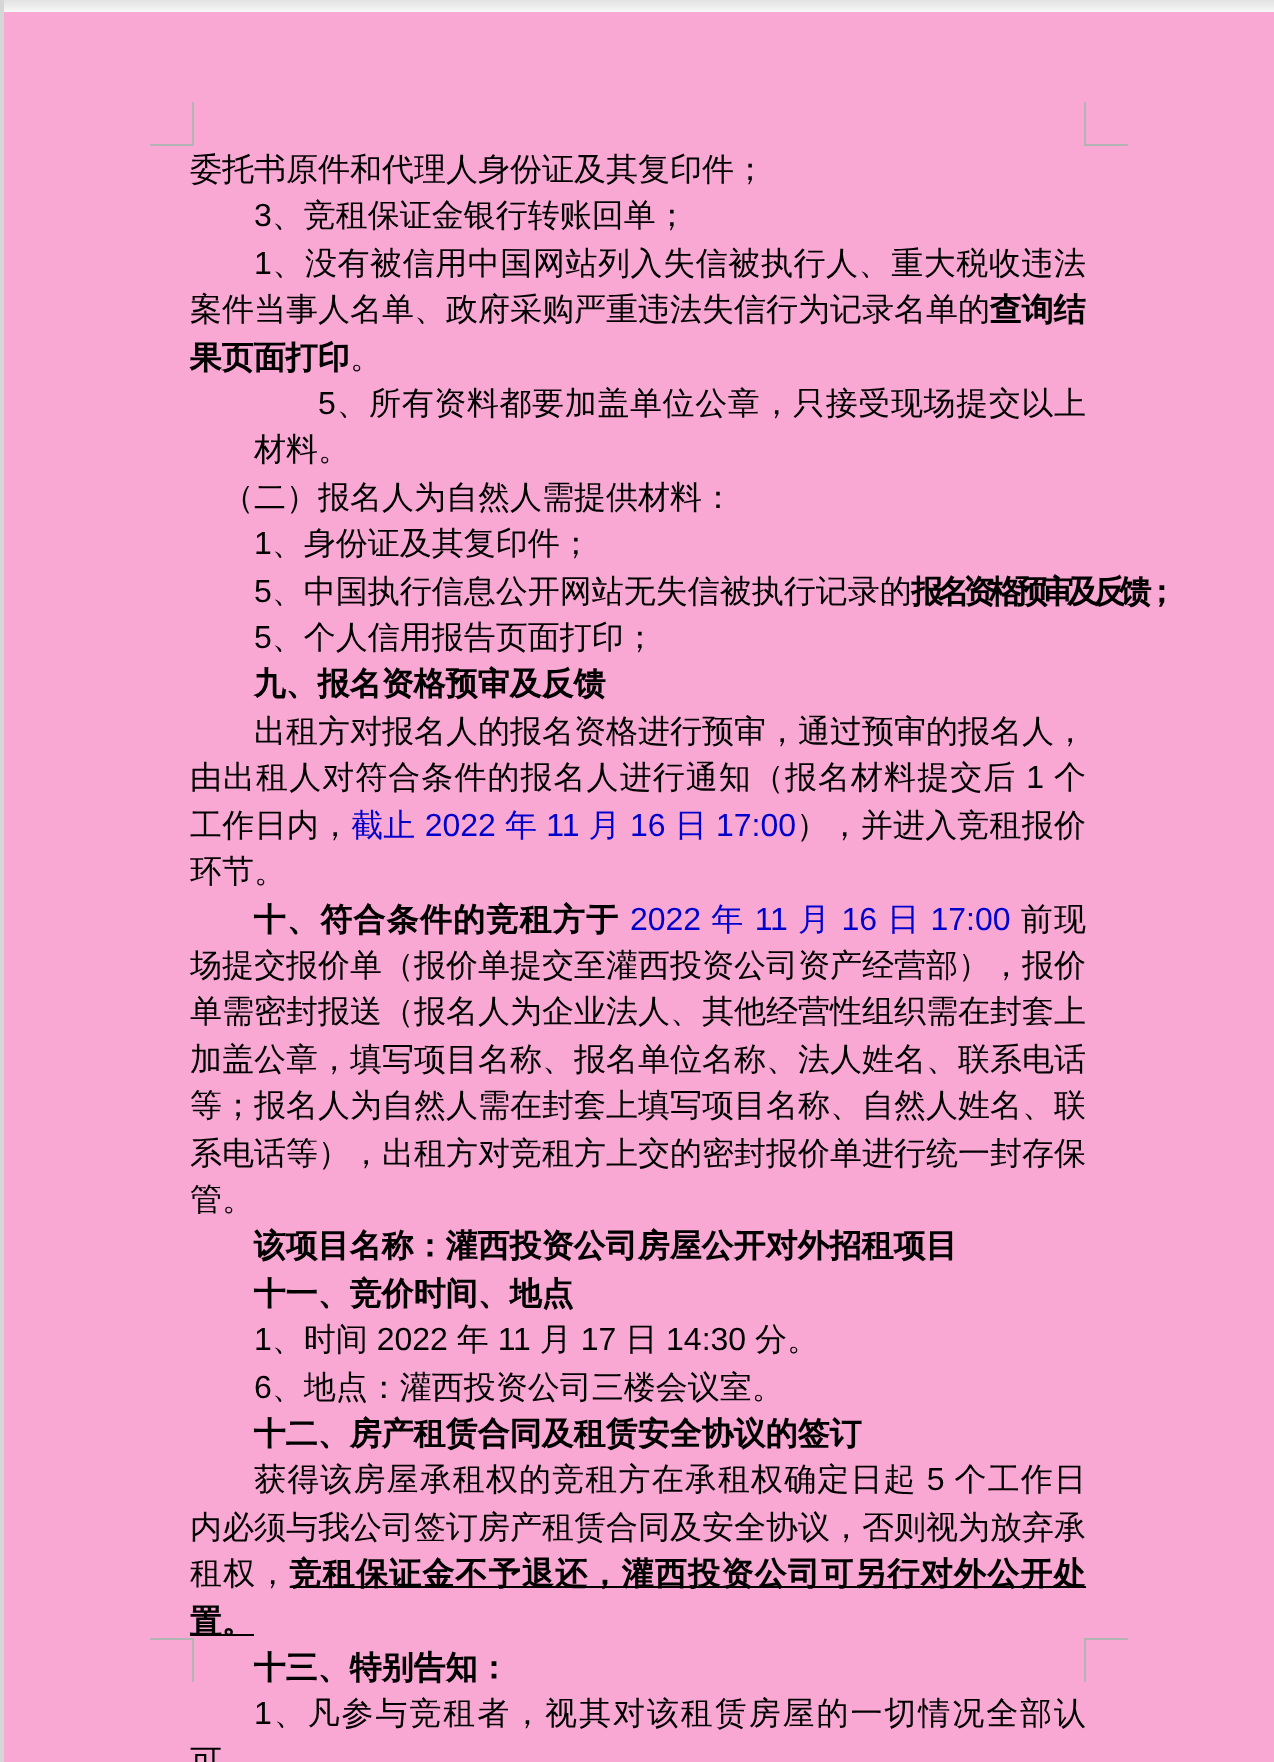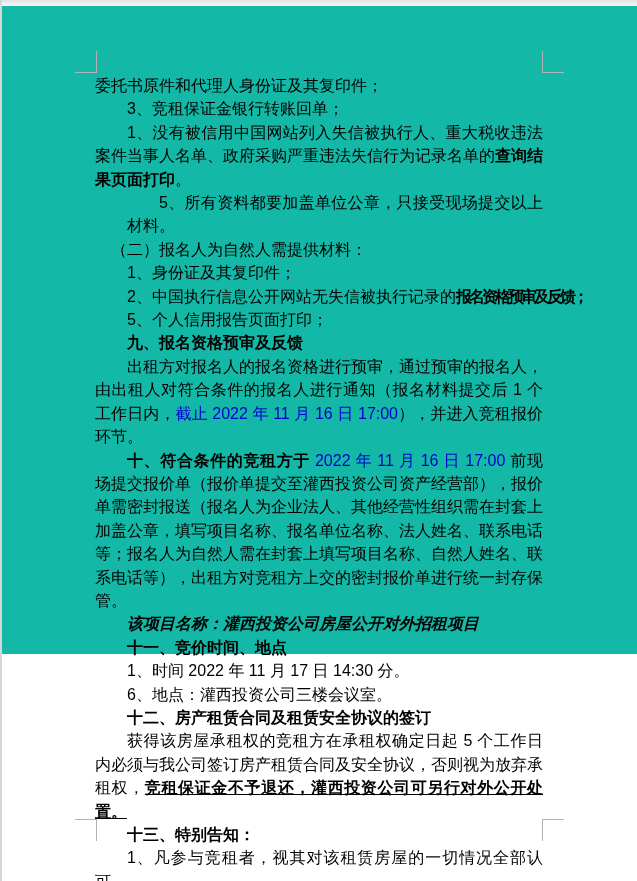--- a/index.html
+++ b/index.html
@@ -7,22 +7,22 @@
     padding: 0;
     width: 637px;
     height: 881px;
     background: #ffffff;
     overflow: hidden;
     font-family: "Liberation Sans", sans-serif;
   }
   .page {
     position: relative;
     width: 637px;
-    height: 654px;
-    background: #14b8a6;
+    height: 881px;
+    background: #f9a8d4;
   }
   .app-edge-top {
     position: absolute;
     left: 0; top: 0;
     width: 637px; height: 6px;
     background: linear-gradient(#e2e2e2, #f7f7f7);
   }
   .app-edge-left {
     position: absolute;
     left: 0; top: 0;
@@ -74,26 +74,26 @@
   <div class="crop bl"></div>
   <div class="crop br"></div>
 
   <div class="doc-body">
       <p class="para" style="text-indent: 0px;"><span class="seg-normal">委托书原件和代理人身份证及其复印件；</span></p>
       <p class="para" style="text-indent: 2em;"><span class="seg-normal">3、竞租保证金银行转账回单；</span></p>
       <p class="para" style="text-indent: 2em;"><span class="seg-normal">1、没有被信用中国网站列入失信被执行人、重大税收违法案件当事人名单、政府采购严重违法失信行为记录名单的</span><span class="seg-bold">查询结果页面打印</span><span class="seg-normal">。</span></p>
       <p class="para" style="text-indent: 2em; margin-left: 32px;"><span class="seg-normal">5、所有资料都要加盖单位公章，只接受现场提交以上材料。</span></p>
       <p class="para" style="text-indent: 1em;"><span class="seg-normal">（二）报名人为自然人需提供材料：</span></p>
       <p class="para" style="text-indent: 2em;"><span class="seg-normal">1、身份证及其复印件；</span></p>
-      <p class="para nowrap" style="text-indent: 2em;"><span class="seg-normal">2、中国执行信息公开网站无失信被执行记录的</span><span class="seg-bold-condensed">报名资格预审及反馈；</span></p>
+      <p class="para nowrap" style="text-indent: 2em;"><span class="seg-normal">5、中国执行信息公开网站无失信被执行记录的</span><span class="seg-bold-condensed">报名资格预审及反馈；</span></p>
       <p class="para" style="text-indent: 2em;"><span class="seg-normal">5、个人信用报告页面打印；</span></p>
       <p class="para" style="text-indent: 2em;"><span class="seg-bold">九、报名资格预审及反馈</span></p>
       <p class="para" style="text-indent: 2em;"><span class="seg-normal">出租方对报名人的报名资格进行预审，通过预审的报名人，由出租人对符合条件的报名人进行通知（报名材料提交后 1 个工作日内，</span><span class="seg-blue">截止 2022 年 11 月 16 日 17:00</span><span class="seg-normal">），并进入竞租报价环节。</span></p>
       <p class="para" style="text-indent: 2em;"><span class="seg-bold">十、符合条件的竞租方于</span><span class="seg-blue"> 2022 年 11 月 16 日 17:00 </span><span class="seg-normal">前现场提交报价单（报价单提交至灌西投资公司资产经营部），报价单需密封报送（报名人为企业法人、其他经营性组织需在封套上加盖公章，填写项目名称、报名单位名称、法人姓名、联系电话等；报名人为自然人需在封套上填写项目名称、自然人姓名、联系电话等），出租方对竞租方上交的密封报价单进行统一封存保管。</span></p>
-      <p class="para" style="text-indent: 2em; font-style: italic;"><span class="seg-bold">该项目名称：灌西投资公司房屋公开对外招租项目</span></p>
+      <p class="para" style="text-indent: 2em;"><span class="seg-bold">该项目名称：灌西投资公司房屋公开对外招租项目</span></p>
       <p class="para" style="text-indent: 2em;"><span class="seg-bold">十一、竞价时间、地点</span></p>
       <p class="para" style="text-indent: 2em;"><span class="seg-normal">1、时间 2022 年 11 月 17 日 14:30 分。</span></p>
       <p class="para" style="text-indent: 2em;"><span class="seg-normal">6、地点：灌西投资公司三楼会议室。</span></p>
       <p class="para" style="text-indent: 2em;"><span class="seg-bold">十二、房产租赁合同及租赁安全协议的签订</span></p>
       <p class="para" style="text-indent: 2em;"><span class="seg-normal">获得该房屋承租权的竞租方在承租权确定日起 5 个工作日内必须与我公司签订房产租赁合同及安全协议，否则视为放弃承租权，</span><span class="seg-bold-underline">竞租保证金不予退还，灌西投资公司可另行对外公开处置。</span></p>
       <p class="para" style="text-indent: 2em;"><span class="seg-bold">十三、特别告知：</span></p>
       <p class="para" style="text-indent: 2em;"><span class="seg-normal">1、凡参与竞租者，视其对该租赁房屋的一切情况全部认可。</span></p>
     </div>
 </div>
 

